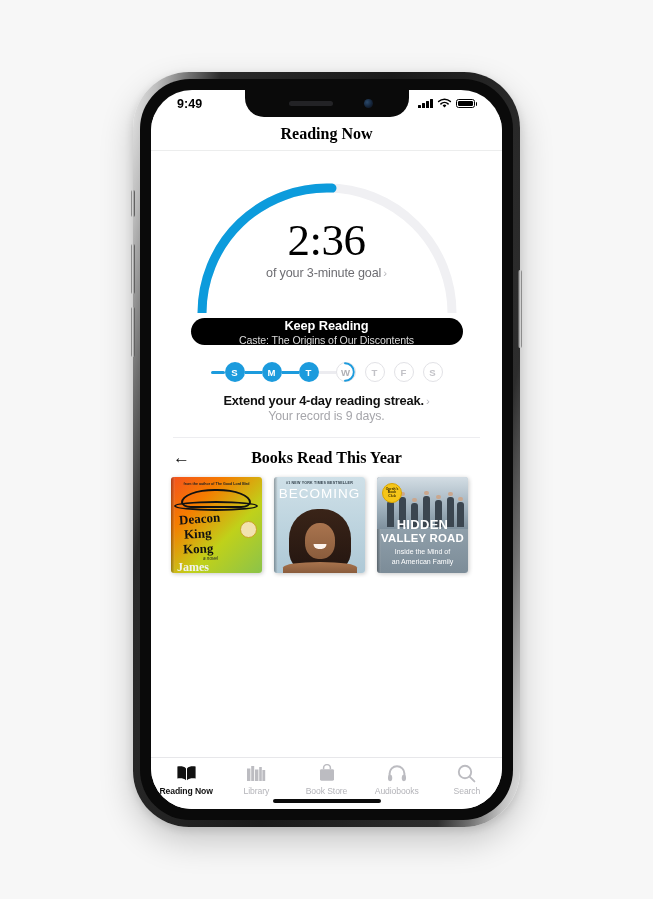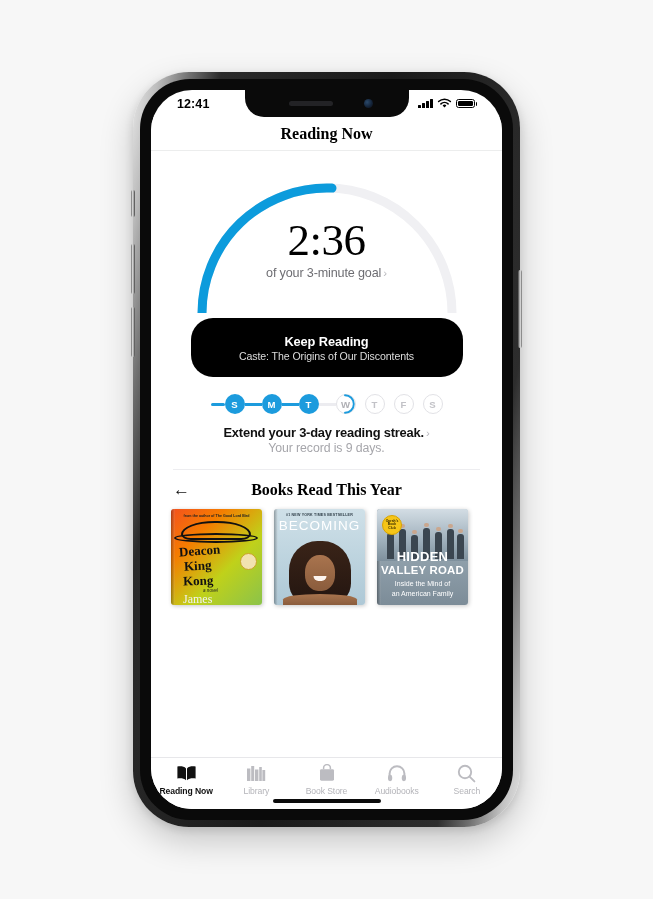--- a/index.html
+++ b/index.html
@@ -97,21 +97,21 @@
     position:absolute; left:0; right:0; top:55px; text-align:center;
   }
   .today-label { font-family:"Liberation Serif", serif; font-size:15.5px; font-weight:700; color:#000; }
   .today-time  { font-family:"Liberation Serif", serif; font-size:45px; font-weight:400; color:#000;
                  line-height:1.06; letter-spacing:-.5px; margin-top:-1px; }
   .today-goal  { font-size:12.6px; color:#6d6d72; margin-top:1px; letter-spacing:-.15px; }
   .today-goal .chev { color:#b9b9be; font-size:11.5px; margin-left:2px; }
 
   
   .keep-btn {
-    width:272px; height:59px; margin:5px auto 0;
+    width:272px; height:27px; margin:5px auto 0;
     background:#000; border-radius:22px;
     display:flex; flex-direction:column; align-items:center; justify-content:center;
     cursor:pointer;
   }
   .keep-title { color:#fff; font-size:12.8px; font-weight:700; letter-spacing:-.1px; }
   .keep-sub   { color:#dcdcdc; font-size:10.6px; margin-top:1px; letter-spacing:-.1px; }
 
   
   .streak-row {
     display:flex; align-items:center; justify-content:center;
@@ -167,21 +167,21 @@
              border:2.4px solid #111; border-radius:48% 48% 14% 14%/70% 70% 30% 30%; }
   .c1 .hat::after { content:""; position:absolute; left:-9px; right:-9px; bottom:-5px; height:6px;
              border:2.4px solid #111; border-radius:50%; }
   .c1 .t1 { position:absolute; top:34px; left:8px; font-size:13px; font-weight:700;
             color:#111; font-family:"Liberation Serif", serif; transform:rotate(-4deg); }
   .c1 .t2 { position:absolute; top:49px; left:13px; font-size:13px; font-weight:700;
             color:#111; font-family:"Liberation Serif", serif; transform:rotate(-3deg); }
   .c1 .t3 { position:absolute; top:64px; left:12px; font-size:13px; font-weight:700;
             color:#111; font-family:"Liberation Serif", serif; transform:rotate(-2deg); }
   .c1 .novel { position:absolute; top:79px; left:32px; font-size:4.6px; font-style:italic; color:#222; }
-  .c1 .auth { position:absolute; bottom:-2px; left:12px; font-size:12px; font-weight:400; color:#f2f2f2;
+  .c1 .auth { position:absolute; bottom:-2px; left:6px; font-size:12px; font-weight:700; color:#f2f2f2;
               font-family:"Liberation Serif", serif; }
   .c1 .seal { position:absolute; right:5px; top:44px; width:17px; height:17px; border-radius:50%;
               background:#f2e2b0; border:.8px solid #c9a227; }
 
   
   .c2 { background:linear-gradient(180deg,#b9c6cf 0%,#93a3ae 45%,#7c8c98 100%); }
   .c2 .photo { position:absolute; left:0; top:0; right:0; height:52px;
                background:linear-gradient(180deg,#d3dde4 0%,#9fb0bc 60%,#7e909d 100%); }
   .c2 .ppl { position:absolute; top:14px; left:6px; right:4px; height:36px; }
   .c2 .ppl i { position:absolute; bottom:0; width:7px; background:#3b4650; border-radius:3px 3px 0 0; }
@@ -246,21 +246,21 @@
 
     <div class="phone-inner">
       <div class="screen">
 
         <div class="notch">
           <div class="speaker"></div>
           <div class="camera"></div>
         </div>
 
         <div class="statusbar">
-          <div class="st-time">12:41</div>
+          <div class="st-time">9:49</div>
           <div class="st-right">
             <span class="bars">
                 <i></i>
                 <i></i>
                 <i></i>
                 <i></i>
               </span>
             <svg width="15" height="11" viewBox="0 0 15 11">
               <path d="M7.5 9.6 5.6 7.5a2.8 2.8 0 0 1 3.8 0z" fill="#000"></path>
               <path d="M3.9 5.9a5.3 5.3 0 0 1 7.2 0" stroke="#000" stroke-width="1.5" fill="none" stroke-linecap="round"></path>
@@ -326,21 +326,21 @@
             <span class="dot todo">
                 <span>F</span>
               </span>
             <span class="gap"></span>
             <span class="dot todo">
                 <span>S</span>
               </span>
           </div>
 
           <div class="streak-main">
-            <span>Extend your 3-day reading streak.</span><span class="chev">›</span>
+            <span>Extend your 4-day reading streak.</span><span class="chev">›</span>
           </div>
           <div class="streak-rec">Your record is 9 days.</div>
 
           <div class="divider"></div>
 
           <div class="books-head">
             <span class="back-arrow">←</span>
             <span class="books-title">Books Read This Year</span>
           </div>
 

